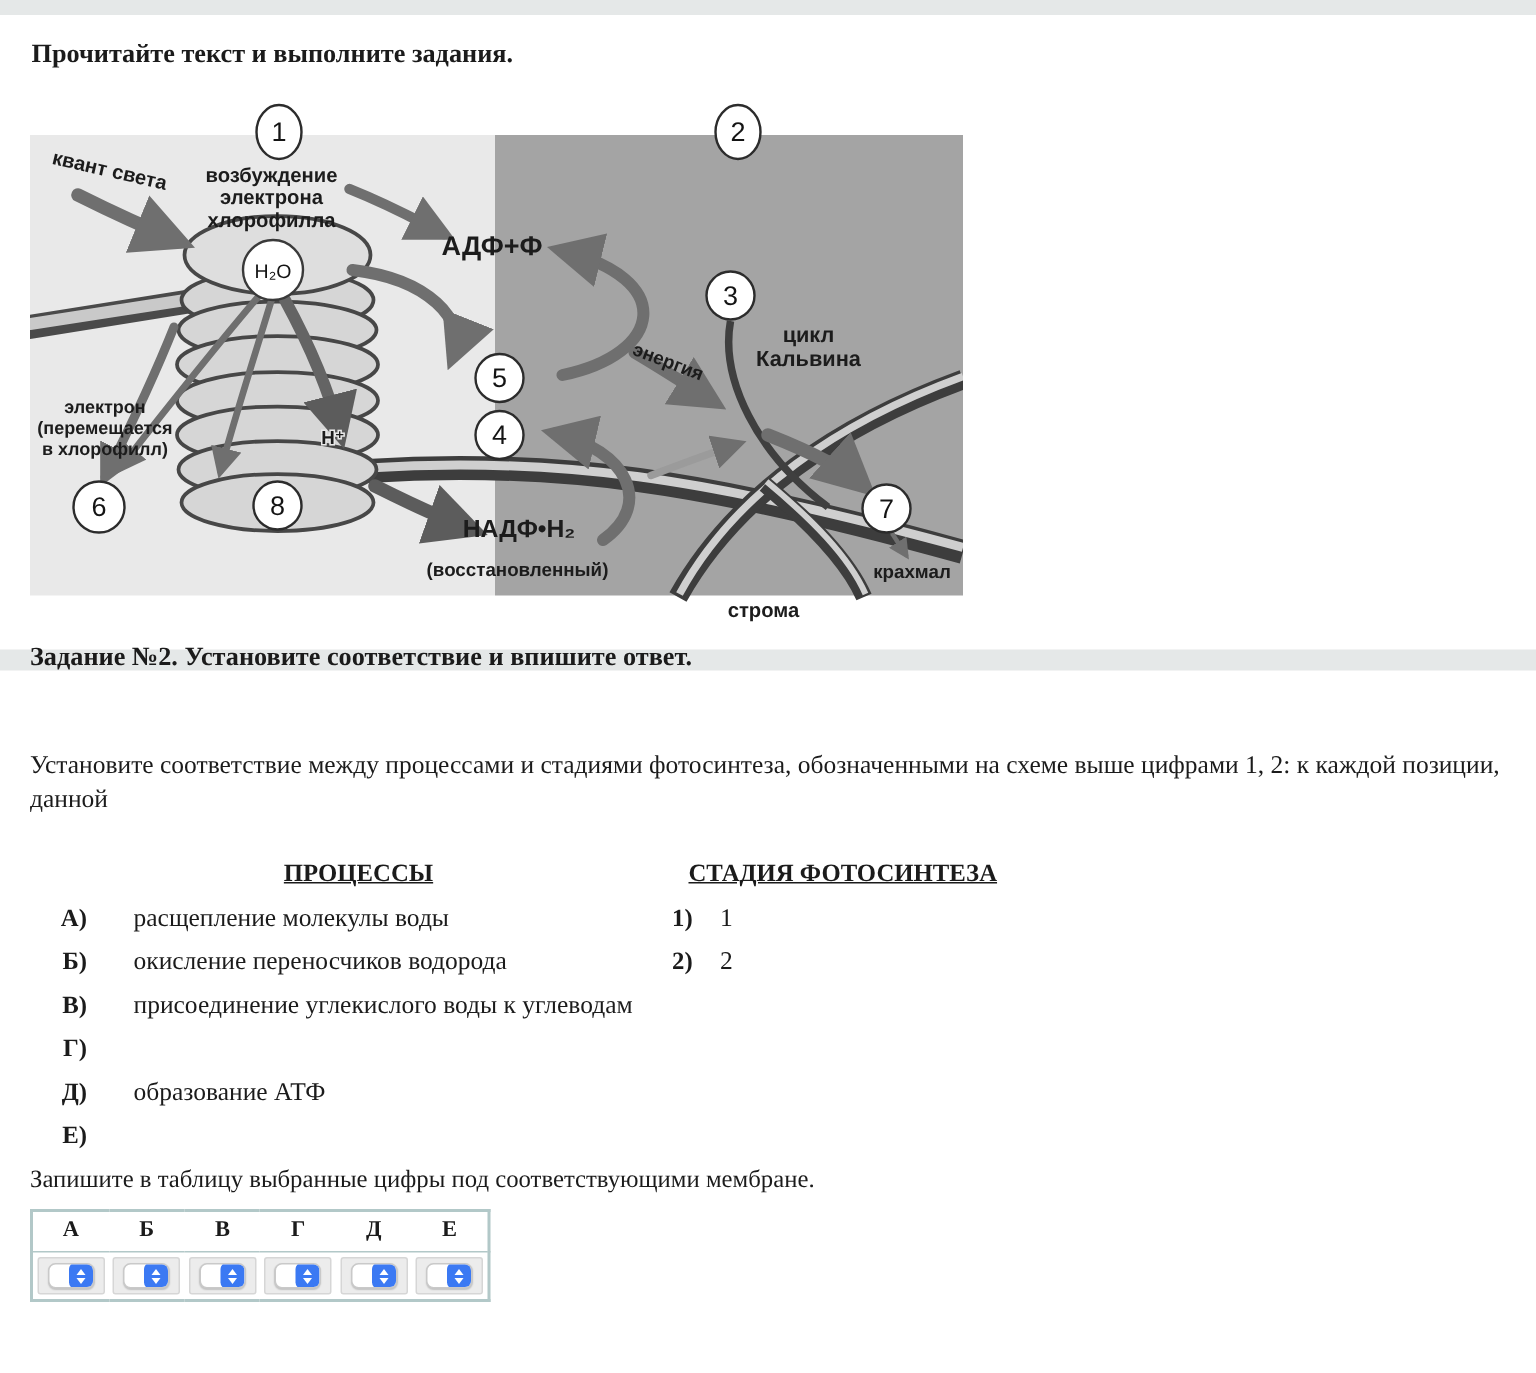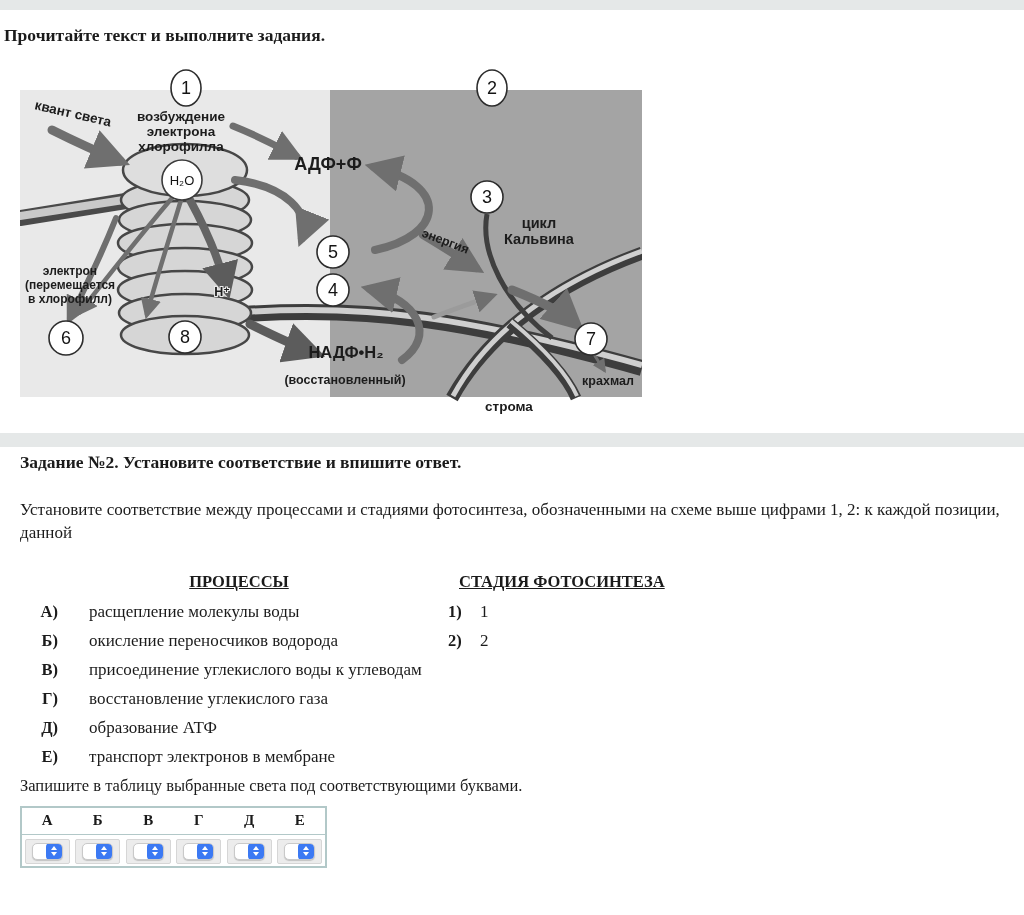--- a/index.html
+++ b/index.html
@@ -6,30 +6,30 @@
   html,body { background:#fff; }
   body {
     width:1024px; height:915px; position:relative;
     font-family:"Liberation Serif","DejaVu Serif",serif;
     color:#1b1b1b; overflow:hidden;
   }
   .topbar { position:absolute; left:0; top:0; width:1024px; height:10px; background:#e5e8e8; }
   .separator { position:absolute; left:0; top:433px; width:1024px; height:14px; background:#e5e8e8; }
 
   .page-instruction {
-    position:absolute; left:4px; top:25px;
+    position:absolute; left:21px; top:25px;
     font-size:17.5px; font-weight:bold;
   }
 
   .diagram-svg { position:absolute; left:20px; top:68px; }
   .dlab { font-family:"Liberation Sans","DejaVu Sans",sans-serif; font-weight:bold; fill:#1c1c1c; }
   .dnum { font-family:"Liberation Sans","DejaVu Sans",sans-serif; fill:#141414; }
 
   .task-title {
-    position:absolute; left:20px; top:452px;
+    position:absolute; left:20px; top:427px;
     font-size:17.5px; font-weight:bold;
   }
   .task-desc {
     position:absolute; left:20px; top:499px; width:992px;
     font-size:17px; line-height:22.5px;
   }
   .col-header { position:absolute; top:572px; font-size:16.5px; font-weight:bold; text-decoration:underline; }
   .col-header.left { left:104px; width:270px; text-align:center; }
   .col-header.right { left:459px; }
 
@@ -200,44 +200,42 @@
   <div class="process-row">
     <span class="process-letter">Б)</span>
     <span class="process-text">окисление переносчиков водорода</span>
   </div>
   <div class="process-row">
     <span class="process-letter">В)</span>
     <span class="process-text">присоединение углекислого воды к углеводам</span>
   </div>
   <div class="process-row">
     <span class="process-letter">Г)</span>
-    <span class="process-text">восстановление углекислого газа</span>
   </div>
   <div class="process-row">
     <span class="process-letter">Д)</span>
     <span class="process-text">образование АТФ</span>
   </div>
   <div class="process-row">
     <span class="process-letter">Е)</span>
-    <span class="process-text">транспорт электронов в мембране</span>
   </div>
 </div>
 
 <div class="stage-list">
   <div class="stage-row">
     <span class="stage-num">1)</span>
     <span class="stage-text">1</span>
   </div>
   <div class="stage-row">
     <span class="stage-num">2)</span>
     <span class="stage-text">2</span>
   </div>
 </div>
 
-<div class="write-instruction">Запишите в таблицу выбранные света под соответствующими буквами.</div>
+<div class="write-instruction">Запишите в таблицу выбранные цифры под соответствующими мембране.</div>
 
 <table class="answer-table">
   <thead>
     <tr>
       <th>А</th>
       <th>Б</th>
       <th>В</th>
       <th>Г</th>
       <th>Д</th>
       <th>Е</th>

